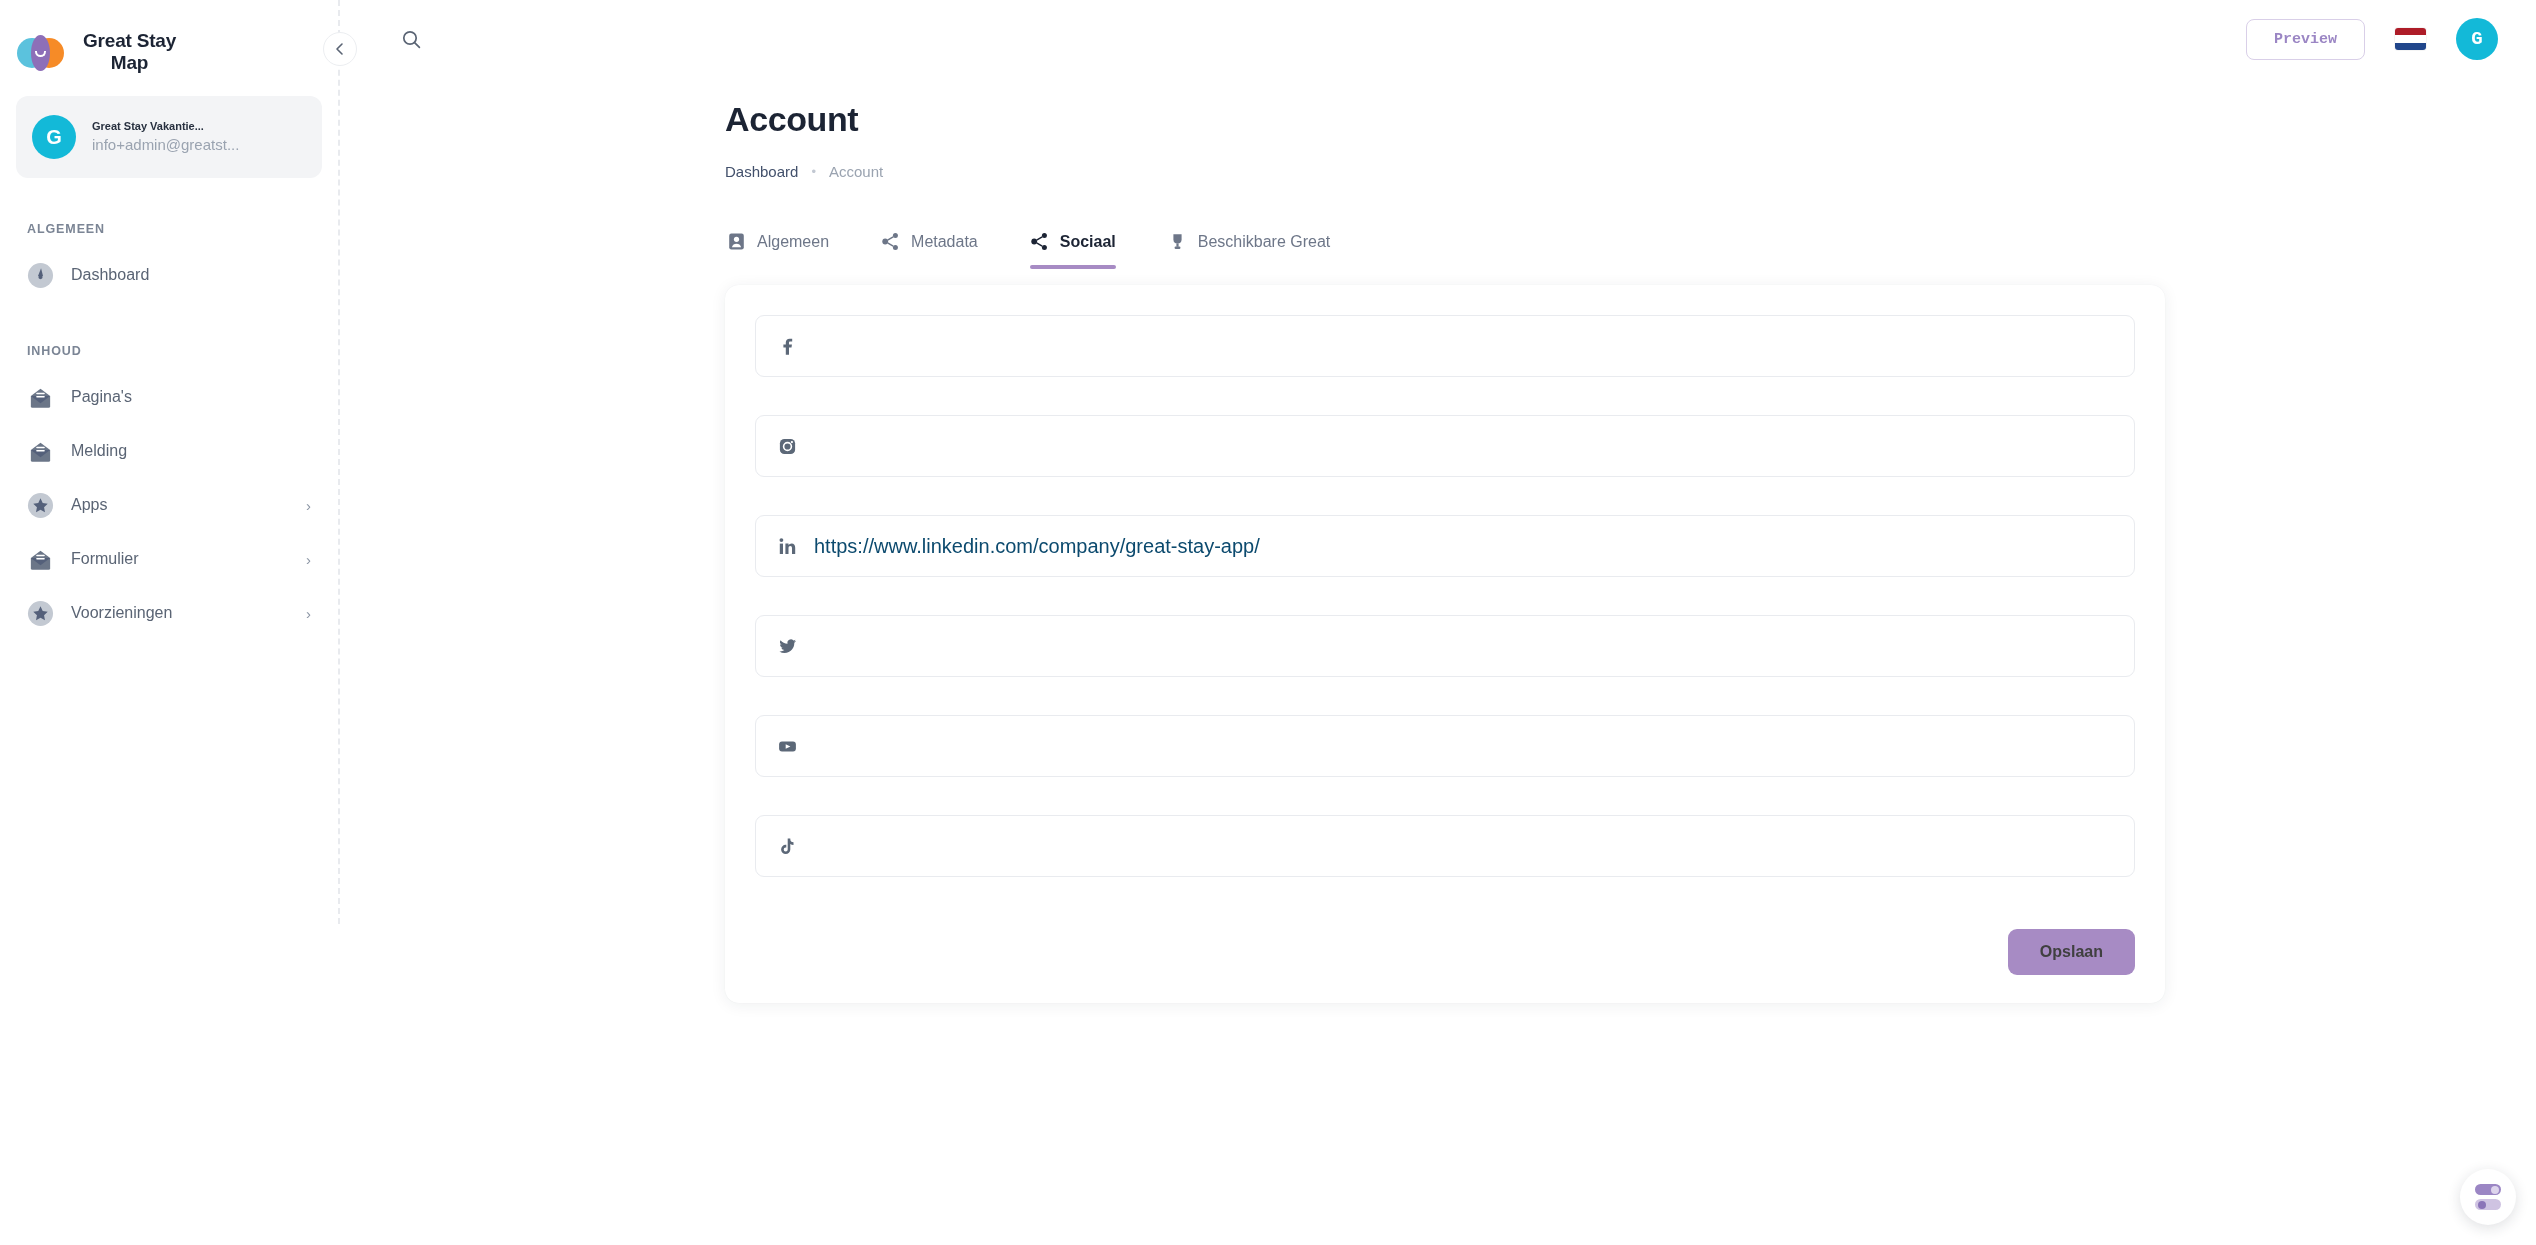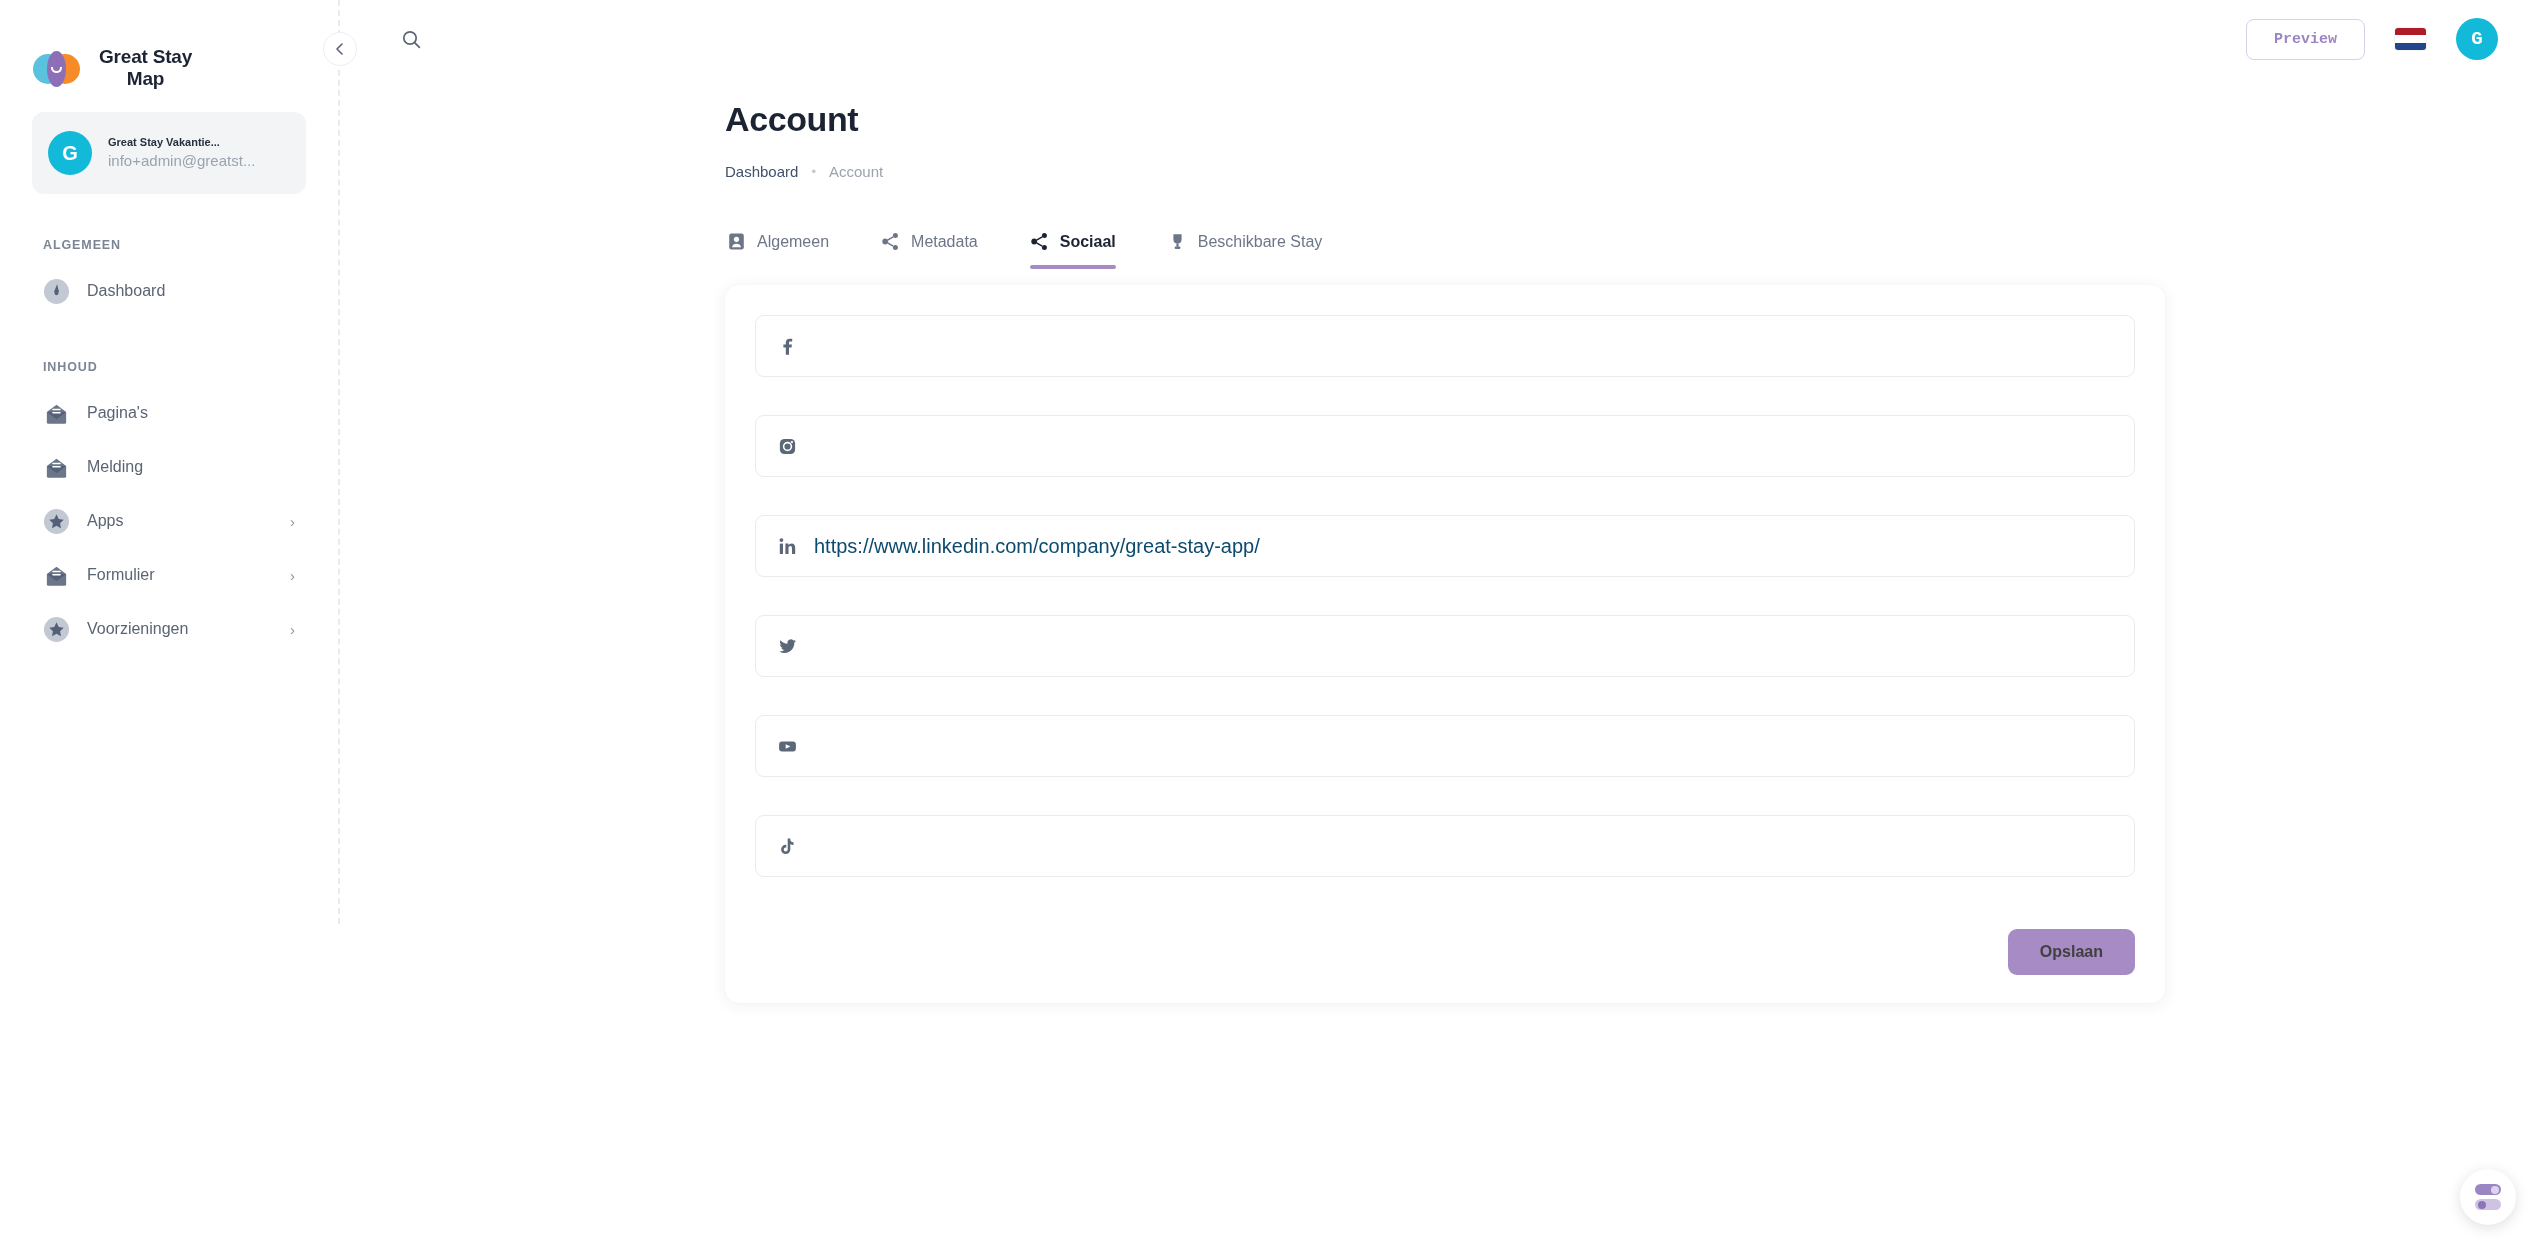--- a/index.html
+++ b/index.html
@@ -26,21 +26,21 @@
   }
 
   
   .sidebar {
     position: relative;
     width: 340px;
     height: 924px;
     flex: 0 0 340px;
     background: #ffffff;
     border-right: 2px dashed #e8eaee;
-    padding: 16px;
+    padding: 0;
   }
 
   .logo-row {
     display: flex;
     align-items: center;
     gap: 14px;
     padding: 26px 0 0 17px;
     height: 78px;
   }
 
@@ -549,21 +549,21 @@
           </div>
 
           <div class="tab">
             <span class="tab-ico">
               <svg width="19" height="19" viewBox="0 0 19 19">
                 <path d="M5.4 2.2 v5.4 a4.1 4.1 0 0 0 8.2 0 V2.2 Z" fill="#6d7688"></path>
                 <rect x="8.4" y="11.6" width="2.2" height="3.2" fill="#6d7688"></rect>
                 <rect x="6.6" y="14.6" width="5.8" height="2.4" rx="1" fill="#6d7688"></rect>
               </svg>
             </span>
-            <span>Beschikbare Stay</span>
+            <span>Beschikbare Great</span>
           </div>
 
         </div>
 
         <div class="card">
 
           <div class="field-row">
             <span class="field-icon">
               <svg width="19" height="19" viewBox="0 0 19 19">
                 <path d="M12.3 4.6 h1.9 V1.7 h-2.6 c-2.3 0-3.8 1.5-3.8 3.9 v2.0 H5.4 v3.0 h2.4 v7.2 h3.2 v-7.2 h2.5 l.45-3.0 h-2.95 V5.9 c0-.85.35-1.3 1.3-1.3 Z" fill="#5c6878"></path>

